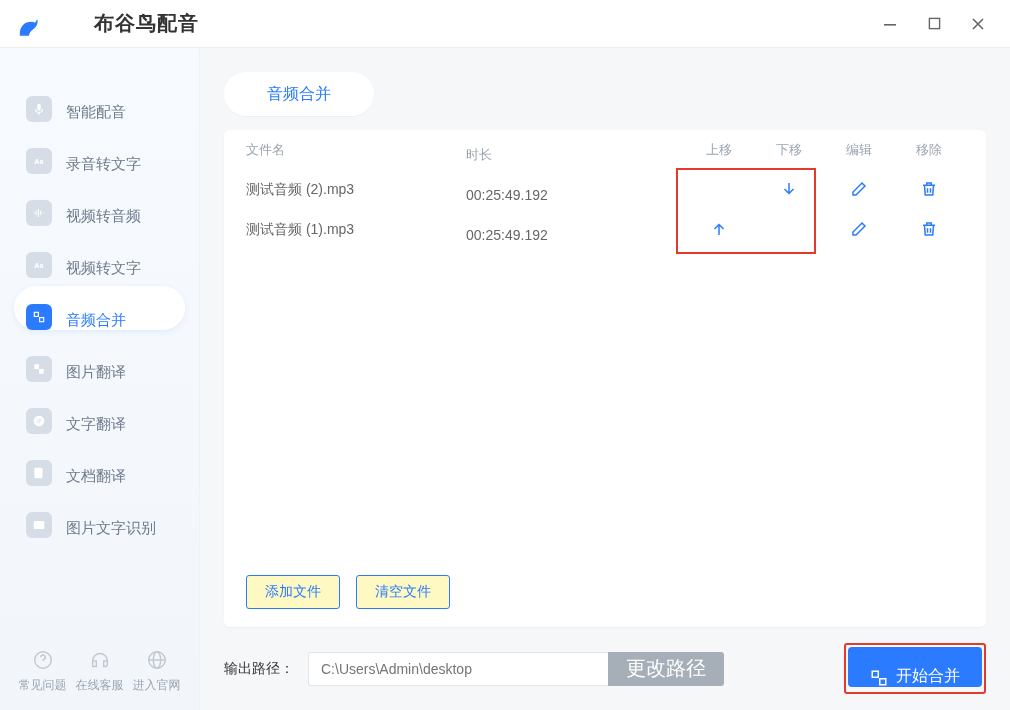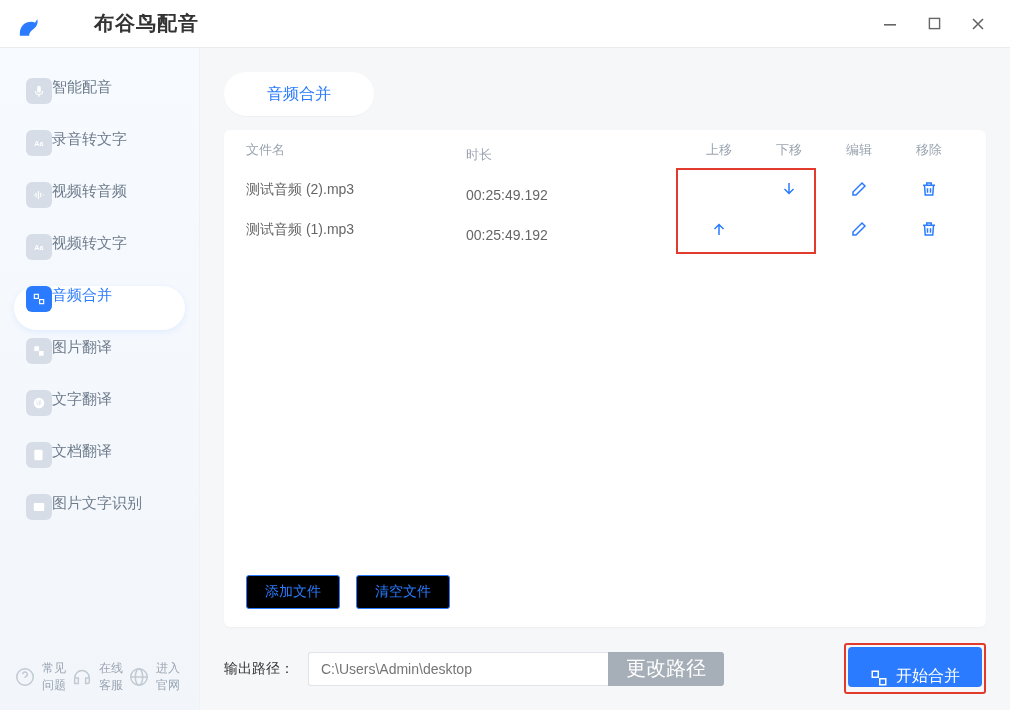--- a/index.html
+++ b/index.html
@@ -29,37 +29,37 @@
   .sidebar {
     width: 200px;
     background: linear-gradient(180deg, #f7faff 0%, #f2f6fb 100%);
     display: flex;
     flex-direction: column;
     justify-content: space-between;
     border-right: 1px solid #eef1f5;
   }
   .menu { padding: 30px 14px 0 14px; display:flex; flex-direction:column; gap: 8px; overflow:hidden; }
   .menu-item {
-    display: flex; align-items: flex-start; 
+    display: flex; align-items: flex-end; gap: 14px;
     height: 44px; padding: 0 12px; border-radius: 22px;
     color: #6e7b8b; cursor: pointer; font-size: 15px;
   }
   .menu-item.active { background: #fff; color: #2a7bff; box-shadow: 0 2px 6px rgba(42,123,255,0.10); }
   .menu-icon {
     width: 26px; height: 26px; border-radius: 6px;
     background: #d6dde6; display:flex; align-items:center; justify-content:center;
     color:#fff; flex-shrink:0;
   }
   .menu-item.active .menu-icon { background: #2a7bff; }
   .menu-item .menu-label { white-space: nowrap; }
   .sidebar-bottom {
     display:flex; justify-content:space-around; align-items:flex-end;
     padding: 0 14px 16px 14px;
   }
-  .sb-btn { display:flex; flex-direction:row; align-items:center; gap:6px; color:#9aa4b0; font-size:12px; cursor:pointer; }
+  .sb-btn { display:flex; flex-direction:column; align-items:center; gap:6px; color:#9aa4b0; font-size:12px; cursor:pointer; }
   .sb-btn .sb-icon { width:22px; height:22px; color:#c1c9d2; }
   .main { flex:1; background:#f6f7f9; display:flex; flex-direction:column; padding: 24px 24px 16px 24px; min-width:0; }
   .tab-row { margin-bottom: 14px; }
   .tab {
     display:inline-flex; align-items:center; justify-content:center;
     min-width: 150px; height: 44px; padding: 0 34px;
     background:#fff; color:#2a7bff; border-radius:22px;
     font-size:16px; box-shadow:0 1px 0 rgba(0,0,0,0.03);
   }
   .panel {
@@ -77,21 +77,21 @@
   .row .col-dur { color:#666; }
   .icon-btn { color:#2a7bff; cursor:pointer; display:inline-flex; width:20px; height:20px; align-items:center; justify-content:center; }
   .highlight-box {
     position:absolute; border:2px solid #e23b2e; pointer-events:none;
     left: calc(220px + 22px + 192px + 18px);
   }
   .spacer { flex:1; }
   .action-row { display:flex; gap:16px; padding: 0 22px 18px 22px; }
   .btn-outline {
     height:34px; padding:0 18px; border:1px solid #2a7bff; color:#2a7bff;
-    background:#000000; border-radius:3px; font-size:14px; cursor:pointer;
+    background:#fef9c3; border-radius:3px; font-size:14px; cursor:pointer;
     display:inline-flex; align-items:center;
   }
   .footer { display:flex; align-items:center; gap:14px; padding-top:16px; }
   .footer-label { color:#333; font-size:14px; font-weight:500; }
   .path-group { display:flex; flex:0 0 auto; }
   .path-input {
     width: 300px; height:34px; border:1px solid #e1e5ea; border-right:none;
     border-radius:3px 0 0 3px; padding:0 12px; color:#bfc6ce; font-size:14px; background:#fff;
   }
   .path-btn {

